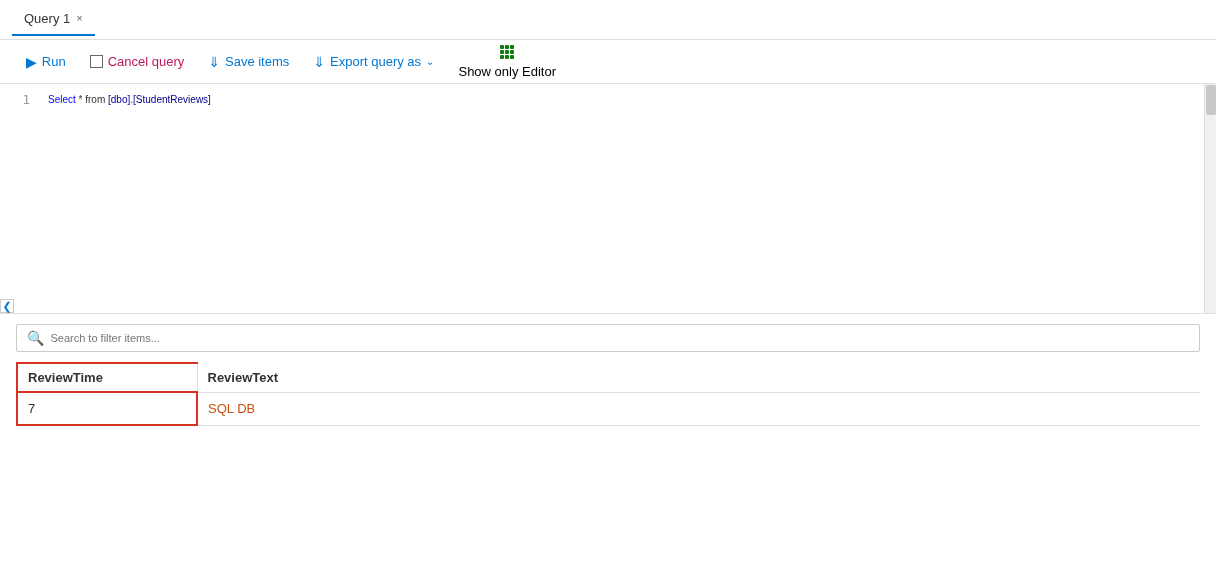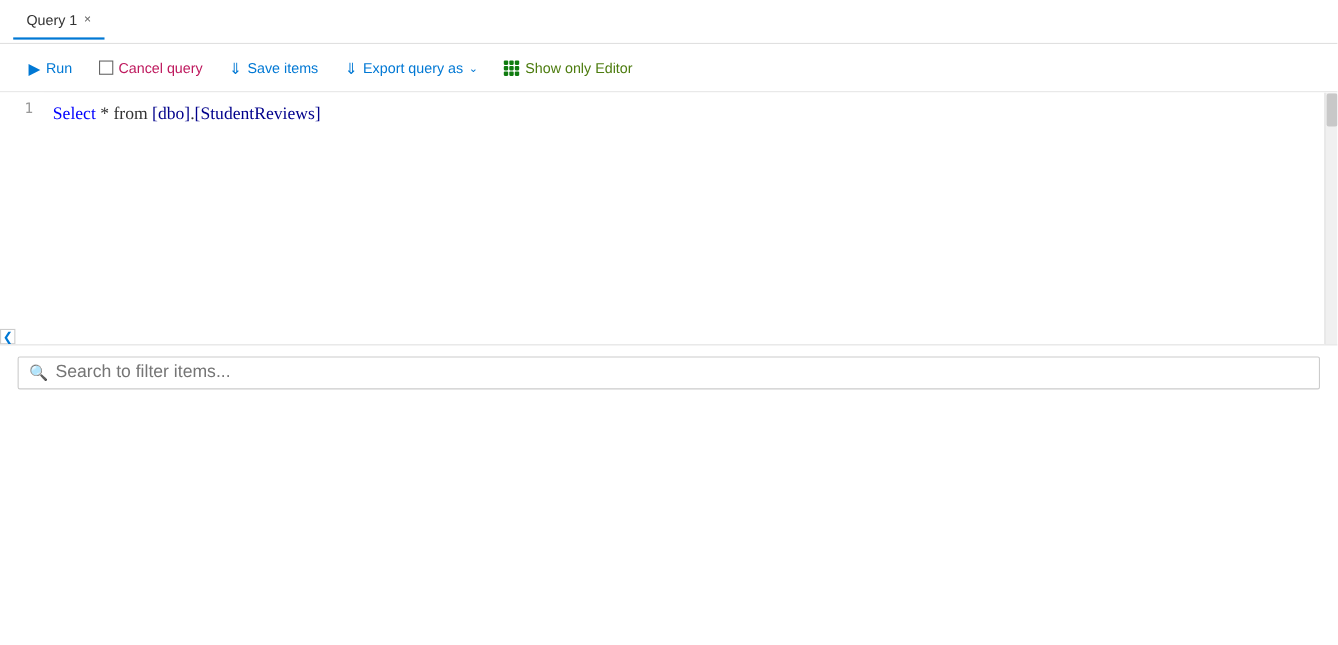--- a/index.html
+++ b/index.html
@@ -56,21 +56,22 @@
       padding: 4px 10px;
       cursor: pointer;
       border: none;
       background: none;
       color: #0078d4;
       font-size: 13px;
       font-family: 'Segoe UI', Arial, sans-serif;
     }
     .toolbar-btn .icon { font-size: 14px; }
     .toolbar-btn.show-editor {
-      color: #4d7c0f;
+      color: #000000;
+      flex-direction: column;
     }
     .grid-icon {
       display: inline-grid;
       grid-template-columns: 1fr 1fr 1fr;
       gap: 1px;
       width: 14px;
       height: 14px;
     }
     .grid-icon span {
       background: #107c10;
@@ -107,22 +108,22 @@
       font-size: 13px;
       font-family: 'Consolas', monospace;
       border-right: none;
       padding-right: 10px;
       background: #fff;
       flex-shrink: 0;
     }
     .editor-content {
       flex: 1;
       padding: 8px 0 8px 8px;
-      font-family: Liberation Serif, serif;
-      font-size: 16px;
+      font-family: Liberation Sans, sans-serif;
+      font-size: 10px;
       line-height: 1.5;
       color: #333;
       white-space: pre;
     }
     .kw { color: #0000ff; font-weight: normal; }
     .kw-blue { color: #00008b; }
     .scrollbar-v {
       position: absolute;
       right: 0;
       top: 0;
@@ -188,21 +189,21 @@
       border: 1px solid #ccc;
       border-radius: 2px;
       padding: 5px 10px;
       gap: 6px;
       color: #999;
     }
     .search-bar input {
       border: none;
       outline: none;
       flex: 1;
-      font-size: 16px;
+      font-size: 11px;
       color: #999;
       font-family: 'Segoe UI', Arial, sans-serif;
     }
     .search-icon-char { font-size: 14px; color: #888; }
 
     
     .data-table {
       width: 100%;
       border-collapse: collapse;
       margin: 0 16px;
@@ -297,15 +298,37 @@
   </div>
 
   <div class="results-area">
 
 
     <div class="search-bar">
       <span class="search-icon-char">🔍</span>
       <input type="text" placeholder="Search to filter items..." style="">
     </div>
 
+    <table class="data-table">
+      <thead>
+        <tr>
+          <th class="col-review-time" style="border: 2px solid #d93025; border-right: 1px solid #e0e0e0;">
+            <span>ReviewTime</span>
+          </th>
+          <th class="col-review-text">
+            <span>ReviewText</span>
+          </th>
+        </tr>
+      </thead>
+      <tbody>
+        <tr>
+          <td style="border-left: 2px solid #d93025; border-right: 2px solid #d93025; border-bottom: 2px solid #d93025;">
+            <span>7</span>
+          </td>
+          <td>
+            <span class="sql-db">SQL DB</span>
+          </td>
+        </tr>
+      </tbody>
+    </table>
   </div>
 
 </div>
 
 </body></html>

